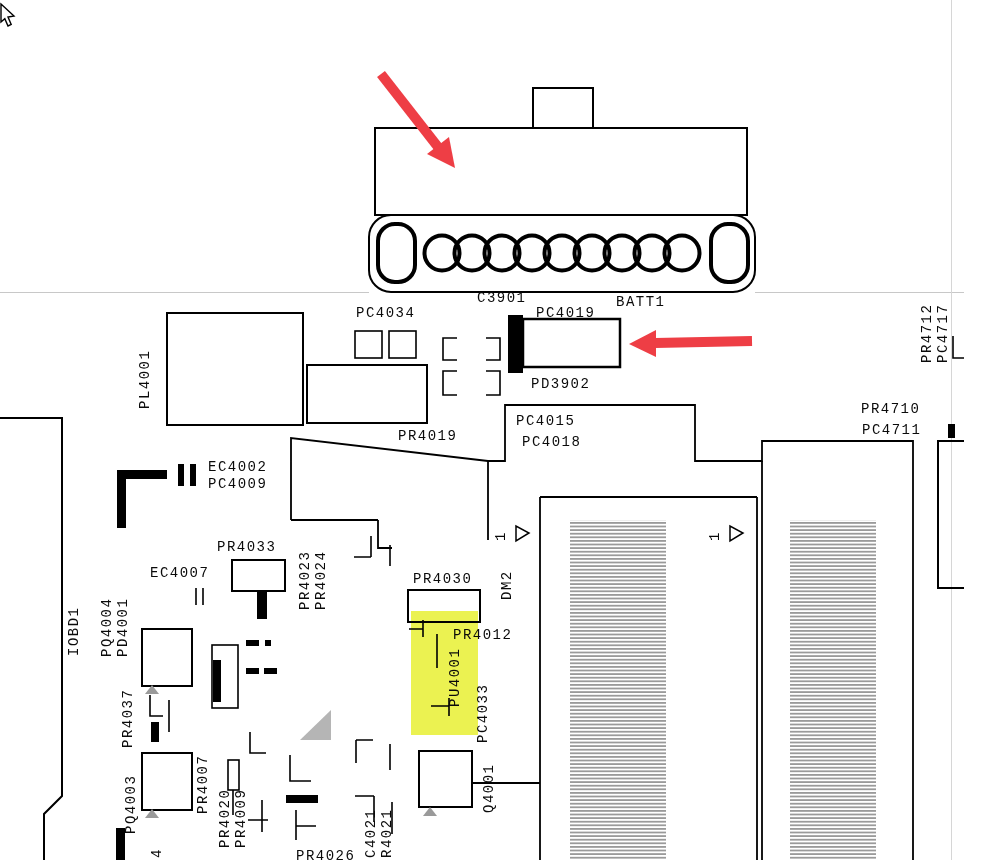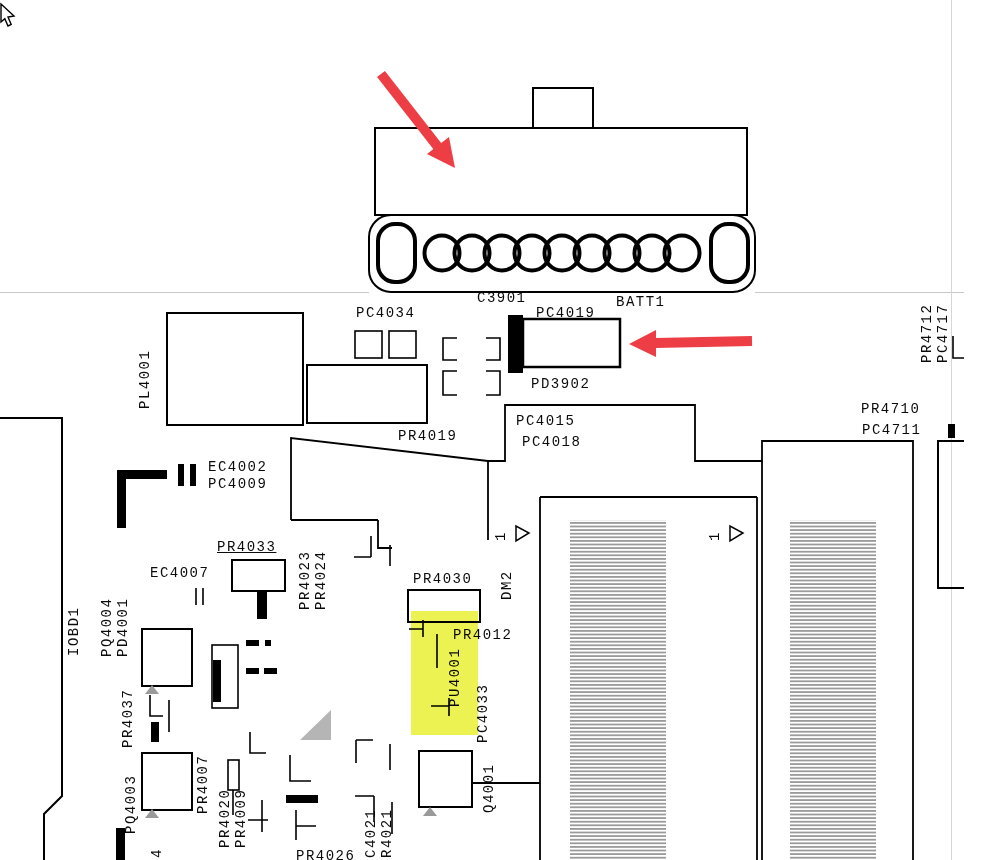--- a/index.html
+++ b/index.html
@@ -138,21 +138,21 @@
       <div class="lbl" style="left: 531px; top: 377px;">PD3902</div>
       <div class="lbl" style="left: 522px; top: 399px; margin-top: 36px;">PC4018</div>
       <div class="lbl" style="left: 516px; top: 414px;">PC4015</div>
       <div class="lbl" style="left: 398px; top: 429px;">PR4019</div>
       <div class="lbl v" style="left: 920px; top: 363px;">PR4712</div>
       <div class="lbl v" style="left: 936px; top: 363px;">PC4717</div>
       <div class="lbl" style="left: 861px; top: 402px; text-align: center;">PR4710</div>
       <div class="lbl" style="left: 862px; top: 423px;">PC4711</div>
       <div class="lbl" style="left: 208px; top: 460px;">EC4002</div>
       <div class="lbl" style="left: 208px; top: 477px; text-align: right;">PC4009</div>
-      <div class="lbl" style="left: 217px; top: 540px; text-decoration: underline;">PR4033</div>
+      <div class="lbl" style="left: 217px; top: 540px;">PR4033</div>
       <div class="lbl" style="left: 150px; top: 566px;">EC4007</div>
       <div class="lbl v" style="left: 298px; top: 610px;">PR4023</div>
       <div class="lbl v" style="left: 314px; top: 610px;">PR4024</div>
       <div class="lbl" style="left: 413px; top: 572px;">PR4030</div>
       <div class="lbl v" style="left: 500px; top: 600px;">DM2</div>
       <div class="lbl" style="left: 453px; top: 628px;">PR4012</div>
       <div class="lbl v" style="left: 448px; top: 707px;">PU4001</div>
       <div class="lbl v" style="left: 476px; top: 743px;">PC4033</div>
       <div class="lbl v" style="left: 482px; top: 813px;">Q4001</div>
       <div class="lbl v" style="left: 67px; top: 656px;">IOBD1</div>

